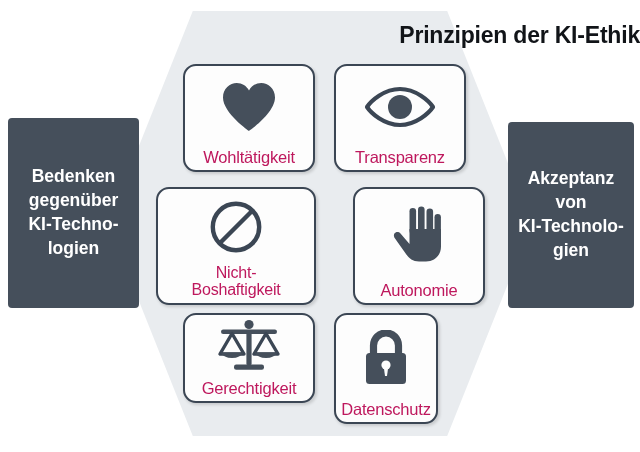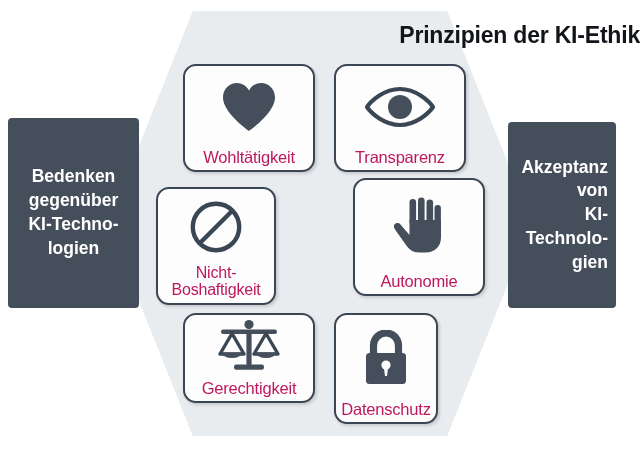--- a/index.html
+++ b/index.html
@@ -53,21 +53,21 @@
     line-height: 1.36;
     display: flex;
     align-items: center;
     justify-content: center;
     text-align: center;
     box-sizing: border-box;
     padding: 6px 8px;
   }
   .side-box .txt { white-space: pre-line; }
   #box-left  { left: 8px;   top: 118px; width: 131px; height: 190px; }
-  #box-right { left: 508px; top: 122px; width: 108px; height: 186px; text-align: right; }
+  #box-right { left: 508px; top: 122px; width: 126px; height: 186px; }
 
   
   .card {
     position: absolute;
     background: #fdfdfd;
     border: 2.6px solid #3b4654;
     border-radius: 13px;
     box-sizing: border-box;
     display: flex;
     flex-direction: column;
@@ -89,22 +89,22 @@
     line-height: 1.06;
     white-space: pre-line;
     padding-bottom: 4px;
     letter-spacing: -0.2px;
   }
   .icon-wrap svg { display: block; }
 
   
   #card-wohltaetigkeit { left: 183px; top: 64px;  width: 132px; height: 108px; }
   #card-transparenz    { left: 334px; top: 64px;  width: 132px; height: 108px; }
-  #card-nicht          { left: 156px; top: 187px; width: 120px; height: 118px; }
-  #card-autonomie      { left: 353px; top: 178px; width: 132px; height: 118px; }
+  #card-nicht          { left: 156px; top: 187px; width: 160px; height: 118px; }
+  #card-autonomie      { left: 353px; top: 187px; width: 132px; height: 118px; }
   #card-gerechtigkeit  { left: 183px; top: 313px; width: 132px; height: 90px; }
   #card-datenschutz    { left: 334px; top: 313px; width: 104px; height: 111px; }
 
   #card-nicht .label { font-size: 16px; line-height: 1.05; }
 </style>
 </head>
 <body>
 
 <div id="stage">
 

